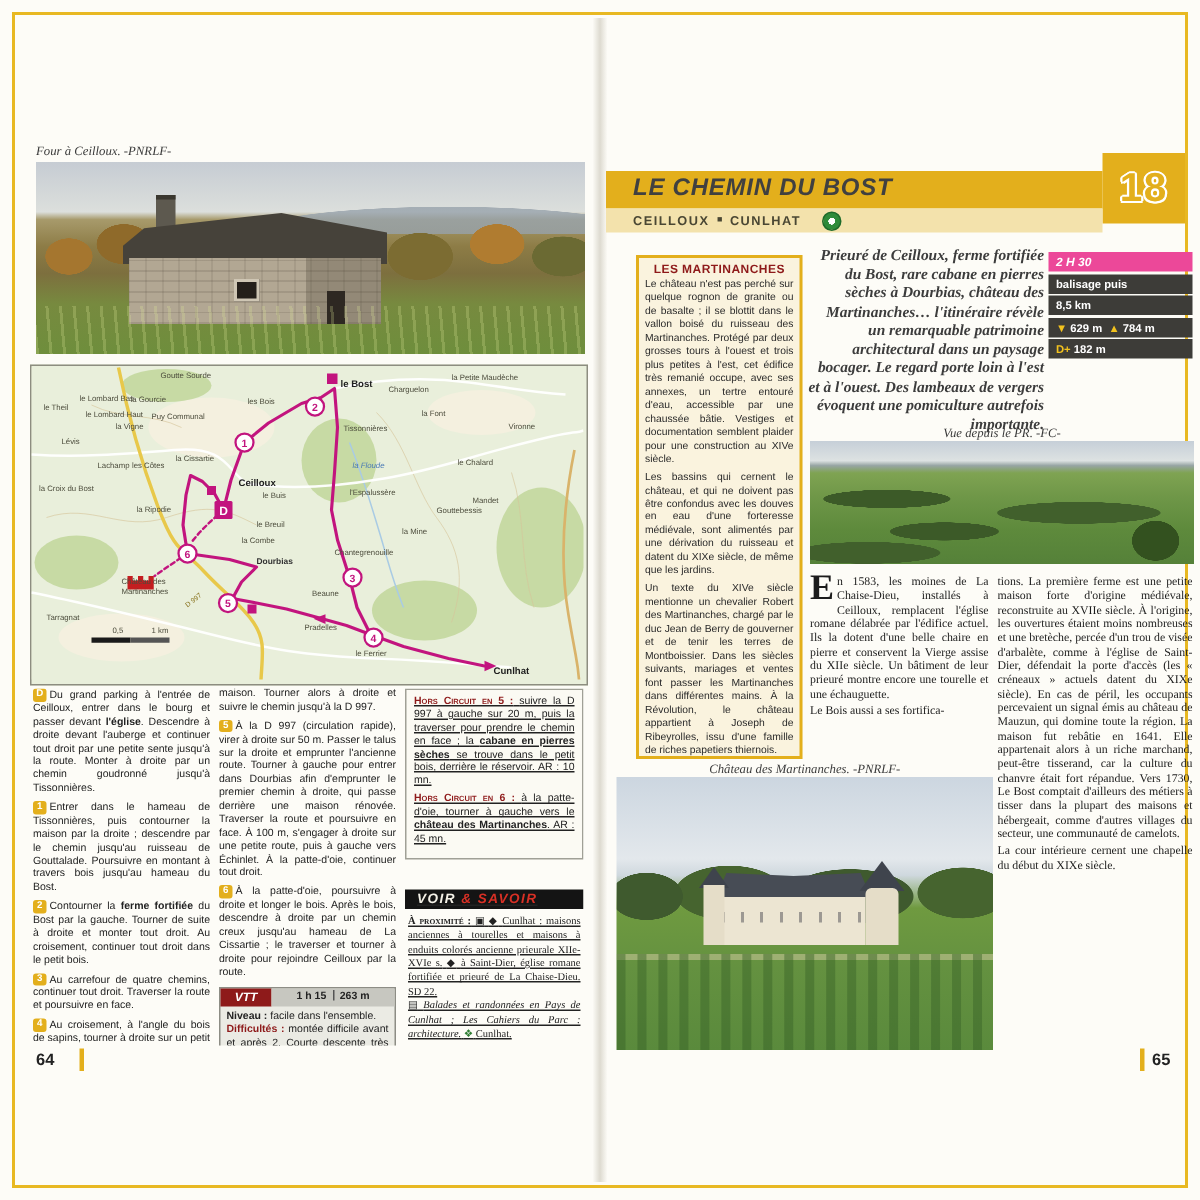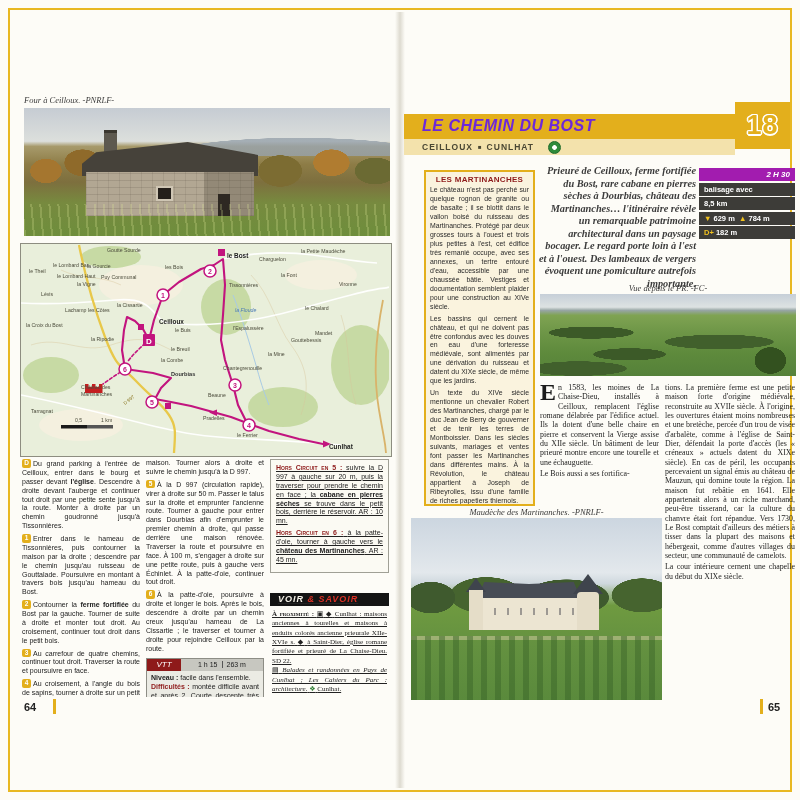--- a/index.html
+++ b/index.html
@@ -59,21 +59,21 @@
   .col{top:459px;height:238px;font-size:7px;line-height:1.27;text-align:justify;color:#222;overflow:hidden;}
   .col1{left:22px;width:118px;}
   .col2{left:146px;width:118px;}
   .col3{left:270px;width:119px;text-decoration:underline;}
   .dir{margin:0 0 3px 0;}
   .wp{display:inline-block;background:#E3AF1C;color:#fff;font-weight:bold;font-size:6.5px;
       min-width:9px;height:8.5px;line-height:8.5px;text-align:center;border-radius:2px;
       margin-right:2px;vertical-align:1px;}
   
   .vtt{margin-top:5px;border:1px solid #8d8d85;background:#ebebe4;}
-  .vtt-head{display:flex;height:12px;line-height:12px;font-weight:normal;}
+  .vtt-head{display:flex;height:12px;line-height:12px;font-weight:bold;}
   .vtt-title{background:#8E1A1A;color:#fff;width:34px;text-align:center;font-style:italic;font-size:8px;}
   .vtt-stats{background:#c7c7c0;color:#222;flex:1;text-align:center;font-size:7px;}
   .vsep{display:inline-block;width:1px;height:7px;background:#555;margin:0 4px;vertical-align:-1px;}
   .vtt-body{padding:3px 4px;font-size:7px;}
   .vtt-body .lbl{font-weight:bold;}
   .vtt-body .lblr{font-weight:bold;color:#8E1A1A;}
   
   .hors{border:1px solid #a0a096;background:#fbfaf3;padding:4px 5px;font-size:7px;}
   .hc-lbl{font-weight:bold;color:#8E1A1A;font-variant:small-caps;}
   .hors p{margin:0 0 3px 0;}
@@ -93,31 +93,31 @@
   .folio.l{left:24px;top:699px;gap:12px;}
   .folio.l .fbar{margin-left:5px;}
   .folio.r{left:760px;top:699px;}
   .folio.r .fbar{margin-right:5px;}
   
   .numblock{left:735px;top:102px;width:55px;height:47px;background:#E3AF1C;}
   .numblock span{display:block;text-align:center;font-size:27px;font-weight:bold;line-height:47px;
      color:#E3AF1C;letter-spacing:1px;
      text-shadow:-1.5px 0 #fff,1.5px 0 #fff,0 -1.5px #fff,0 1.5px #fff,-1px -1px #fff,1px 1px #fff,-1px 1px #fff,1px -1px #fff;}
   .banner{left:404px;top:114px;width:331px;height:25px;background:#E3AF1C;}
-  .banner h1{margin:0;padding:3px 0 0 18px;font-size:16px;font-style:italic;color:#6d28d9;letter-spacing:.5px;}
+  .banner h1{margin:0;padding:3px 0 0 18px;font-size:16px;font-style:italic;color:#404040;letter-spacing:.5px;}
   .subbanner{left:404px;top:139px;width:331px;height:16px;background:#F3E2AC;display:flex;align-items:center;}
   .subbanner .t{font-size:8.5px;font-weight:bold;letter-spacing:1px;color:#4a4733;}
   .subbanner .sep{color:#4a4733;font-size:6px;margin:0 5px;}
   .sub-logo{width:11px;height:11px;border-radius:50%;margin-left:14px;border:1px solid #1e6b2a;
      background:radial-gradient(circle at 50% 50%,#fff 0 28%,#2e8b3a 30% 100%);}
   .subbanner .t:first-child{margin-left:18px;}
   
   .infobox{left:699px;top:168px;width:96px;font-size:7.5px;font-weight:bold;color:#fff;}
   .inforow{background:#3D3C38;padding:2px 5px;margin-bottom:1.5px;}
-  .inforow.gold{background:#a21caf;font-style:italic;font-size:8px;text-align:right;}
+  .inforow.gold{background:#ec4899;font-style:italic;font-size:8px;}
   .yellow{color:#F2C21E;}
   
   .martin{left:424px;top:170px;width:111px;height:336px;background:#FAF3DE;border:2px solid #E3AF1C;
      box-sizing:border-box;overflow:hidden;}
   .martin h2{margin:3px 0 2px 0;text-align:center;font-size:8px;color:#8E1A1A;letter-spacing:.3px;}
   .martin p{margin:0 0 3px 0;padding:0 4px;font-size:6.9px;line-height:1.3;text-align:justify;color:#2a2a2a;}
   
   .intro{left:539px;top:165px;width:157px;height:118px;text-align:right;
      font-family:"Liberation Serif",serif;font-style:italic;font-weight:bold;
      font-size:10.3px;line-height:1.22;color:#3c3c3c;}
@@ -337,21 +337,21 @@
 </div>
 <div class="abs subbanner">
   <span class="t">CEILLOUX</span>
   <span class="sep">■</span>
   <span class="t">CUNLHAT</span>
   <span class="sub-logo"></span>
 </div>
 
 <div class="abs infobox">
   <div class="inforow gold">2 H 30</div>
-  <div class="inforow">balisage avec</div>
+  <div class="inforow">balisage puis</div>
   <div class="inforow">8,5 km</div>
   <div class="inforow">
     <span class="yellow">▼</span>
     <span>629 m</span>&nbsp;
     <span class="yellow">▲</span>
     <span>784 m</span>
   </div>
   <div class="inforow">
     <span class="yellow">D+</span>
     <span>182 m</span>
@@ -374,21 +374,21 @@
 
 <div class="abs artcol ac1">
   <p><span class="dropcap">E</span><span>n 1583, les moines de La Chaise-Dieu, installés à Ceilloux, remplacent l'église romane délabrée par l'édifice actuel. Ils la dotent d'une belle chaire en pierre et conservent la Vierge assise du XIIe siècle. Un bâtiment de leur prieuré montre encore une tourelle et une échauguette.</span></p>
   <p>Le Bois aussi a ses fortifica-</p>
 </div>
 <div class="abs artcol ac2">
   <p>tions. La première ferme est une petite maison forte d'origine médiévale, reconstruite au XVIIe siècle. À l'origine, les ouvertures étaient moins nombreuses et une bretèche, percée d'un trou de visée d'arbalète, comme à l'église de Saint-Dier, défendait la porte d'accès (les « créneaux » actuels datent du XIXe siècle). En cas de péril, les occupants percevaient un signal émis au château de Mauzun, qui domine toute la région. La maison fut rebâtie en 1641. Elle appartenait alors à un riche marchand, peut-être tisserand, car la culture du chanvre était fort répandue. Vers 1730, Le Bost comptait d'ailleurs des métiers à tisser dans la plupart des maisons et hébergeait, comme d'autres villages du secteur, une communauté de camelots.</p>
   <p>La cour intérieure cernent une chapelle du début du XIXe siècle.</p>
 </div>
 
-<div class="abs cap cap-c" style="left:411px;top:507px;width:251px;">Maudèche des Martinanches. -PNRLF-</div>
+<div class="abs cap cap-c" style="left:411px;top:507px;width:251px;">Château des Martinanches. -PNRLF-</div>
 <div class="abs photo-chateau">
   <div class="abs ch-trees"></div>
   <div class="abs chateau">
     <div class="abs ch-roof"></div>
     <div class="abs ch-body"></div>
     <div class="abs ch-pav-roof"></div>
     <div class="abs ch-pav"></div>
     <div class="abs ch-tower-roof"></div>
     <div class="abs ch-tower"></div>
   </div>

